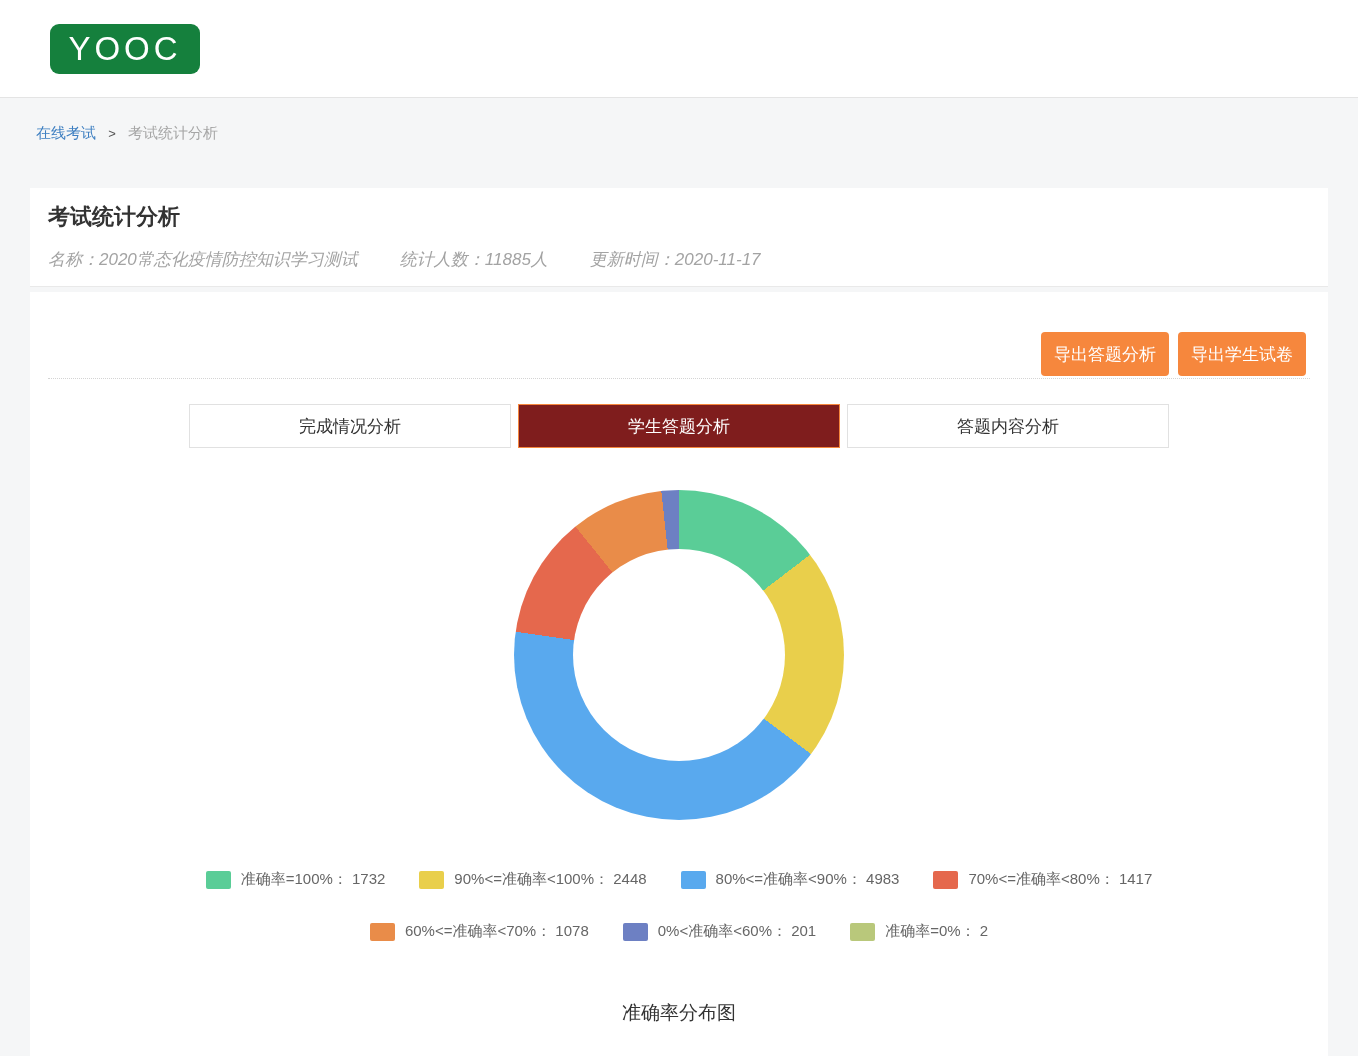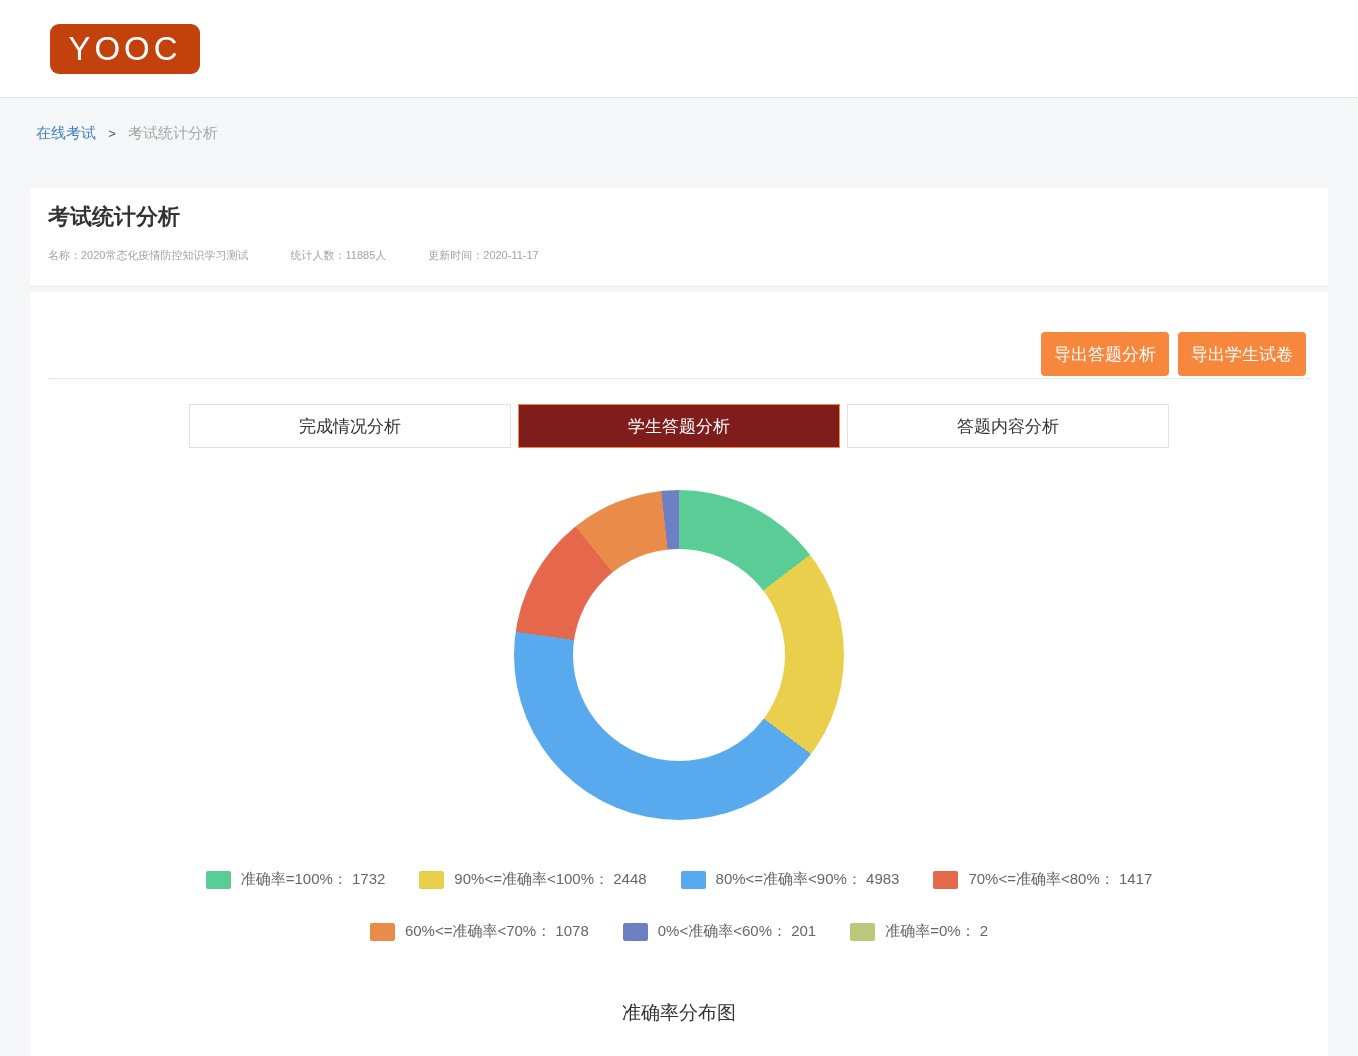--- a/index.html
+++ b/index.html
@@ -5,38 +5,38 @@
   * { margin:0; padding:0; box-sizing:border-box; }
   html,body { background:#f5f6f7; }
   body { font-family:"Liberation Sans","DejaVu Sans",sans-serif; color:#333; }
   .page { position:relative; width:1358px; height:1056px; margin:0 auto; background:#f5f6f7; overflow:hidden; }
 
   
   .topbar { position:absolute; top:0; left:0; width:1358px; height:98px; background:#fff;
             border-bottom:1px solid #e4e4e4; display:flex; align-items:center; }
   .logo-group { display:flex; align-items:center; margin-left:36px; cursor:pointer; }
   .logo-text { font-size:44px; font-weight:600; color:#2d2d2d; letter-spacing:2px; line-height:1; }
-  .logo-badge { margin-left:14px; background:#c2410c; color:#fff; border-radius:9px;
+  .logo-badge { margin-left:14px; background:#15803d; color:#fff; border-radius:9px;
                 width:150px; height:50px; display:flex; align-items:center; justify-content:center;
                 font-size:33px; font-weight:400; letter-spacing:4px; }
   .main-nav { display:flex; align-items:center; gap:70px; margin-left:46px; }
   .nav-item { position:relative; font-size:19px; color:#2f2f2f; cursor:pointer; white-space:nowrap; }
   .wifi-icon { position:absolute; top:-12px; right:-16px; width:16px; height:16px; }
 
   
   .breadcrumb { position:absolute; top:124px; left:36px; font-size:15px; color:#999; }
   .breadcrumb .bc-link { color:#3e7fc1; cursor:pointer; }
   .breadcrumb .bc-sep { color:#555; margin:0 8px; font-size:13px; }
   .breadcrumb .bc-current { color:#a6a6a6; }
 
   
   .card { position:absolute; left:30px; width:1298px; background:#fff; }
   .title-card { top:188px; height:99px; padding:14px 18px 0 18px; border-bottom:1px solid #e9e9e9; }
   .page-title { font-size:22px; font-weight:600; color:#333; }
-  .meta-row { margin-top:16px; font-size:11px; color:#a3a3a3; display:flex; gap:42px; }
+  .meta-row { margin-top:16px; font-size:17px; color:#a3a3a3; display:flex; gap:42px;font-style:italic; }
   .meta-item { white-space:nowrap; }
 
   .content-card { top:292px; height:764px; }
   .export-row { position:absolute; top:20px; right:22px; display:flex; gap:9px;margin-top:20px; }
   .btn-orange { background:#f6873d; color:#fff; border:none; border-radius:4px; height:44px;
                 padding:0 13px; font-size:17px; font-family:inherit; cursor:pointer; }
   .dotted-sep { position:absolute; top:86px; left:18px; right:18px; border-top:1px dotted #d4d4d4; }
 
   .tabs { position:absolute; top:112px; left:0; width:100%; display:flex; justify-content:center; gap:7px; }
   .tab { width:322px; height:44px; display:flex; align-items:center; justify-content:center;

